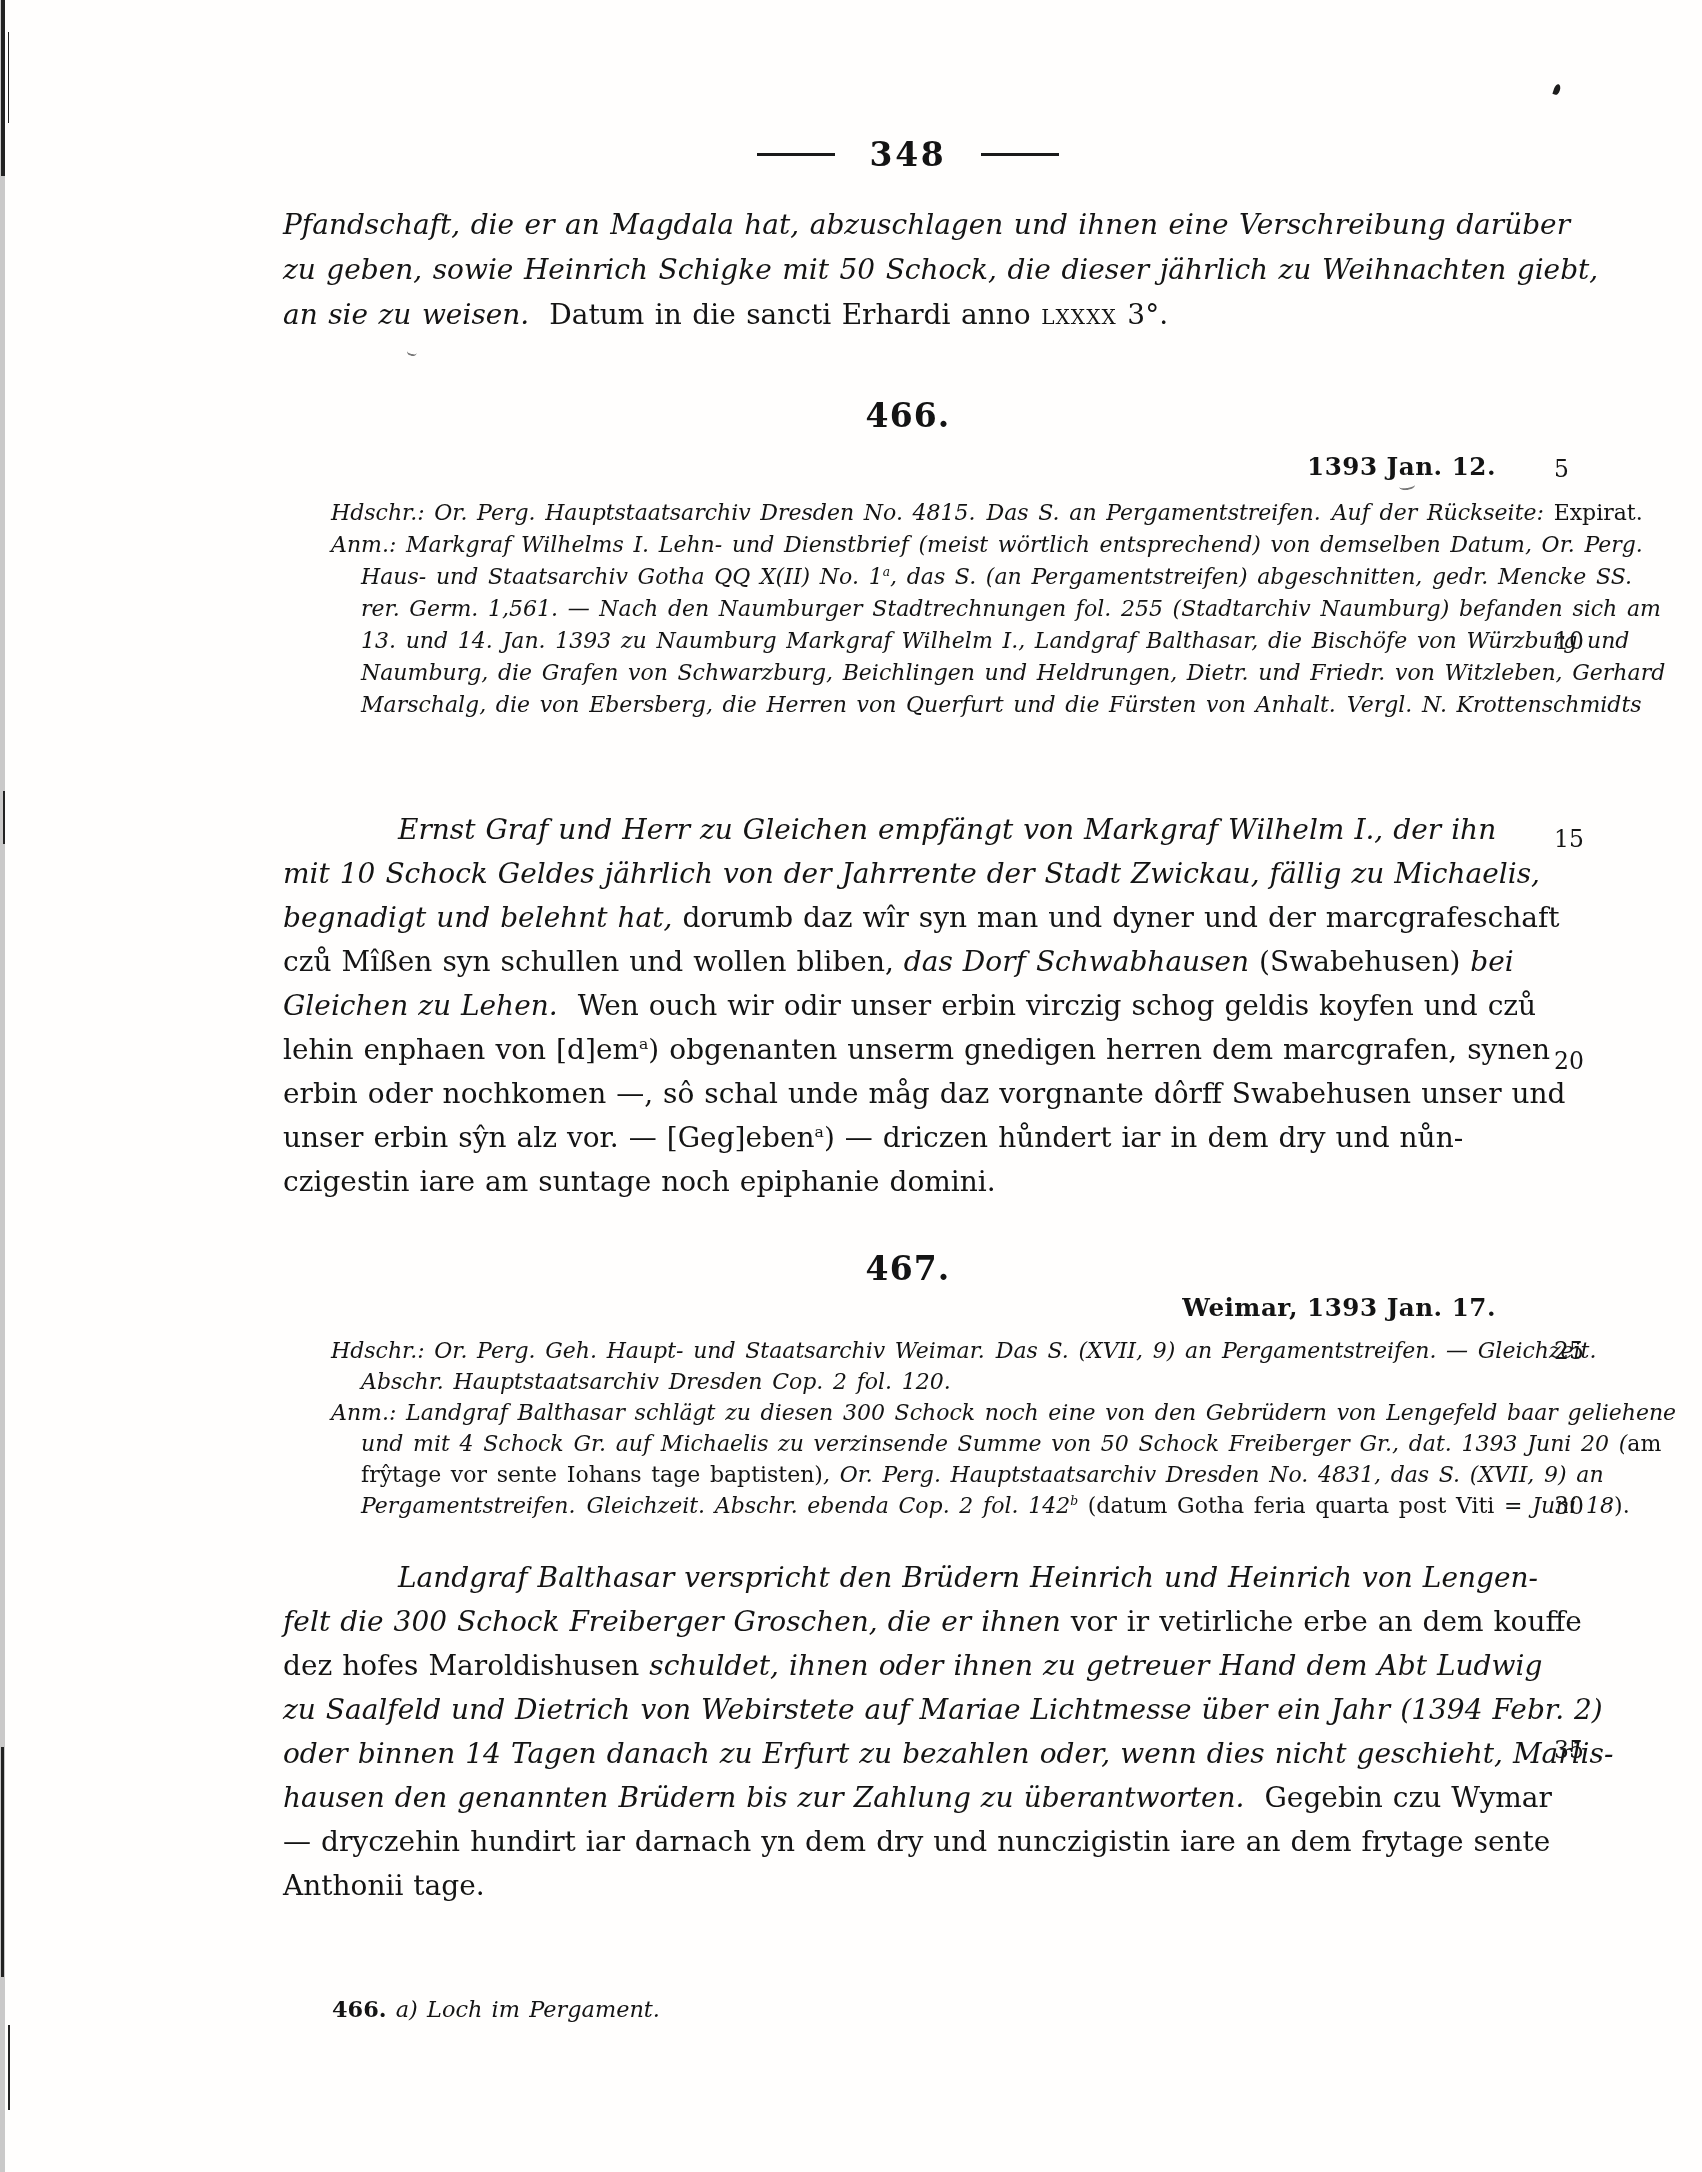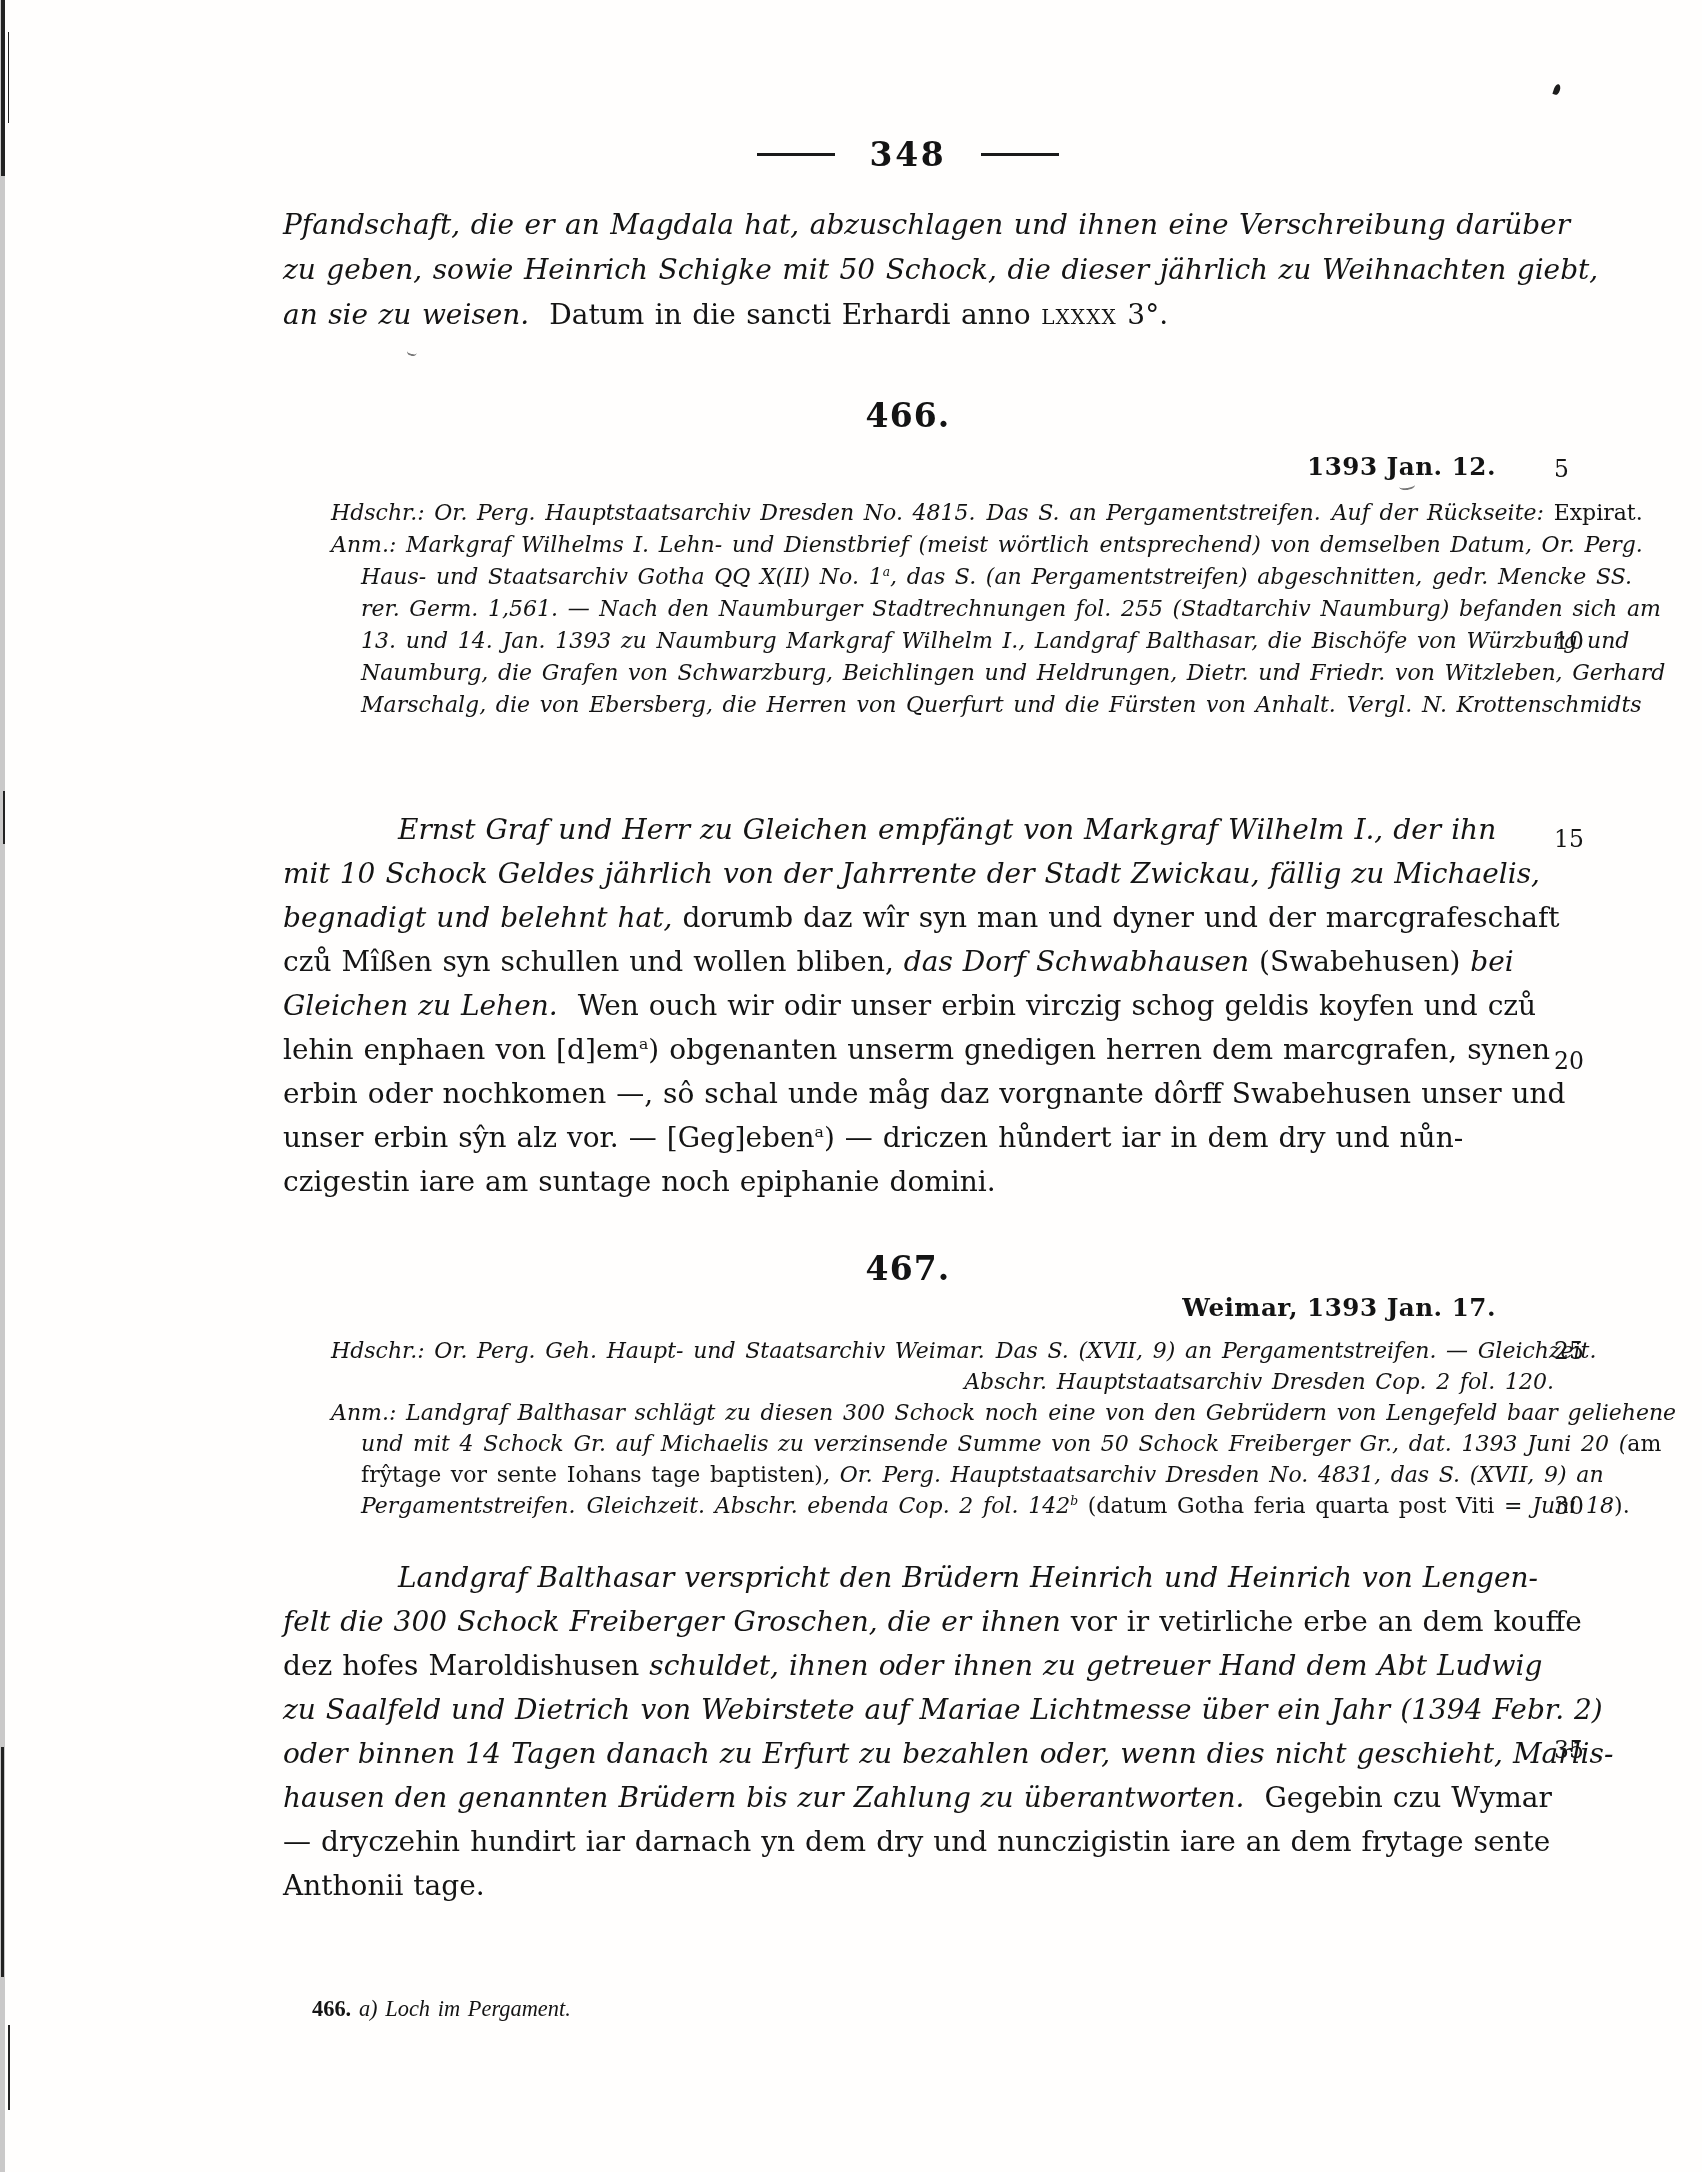--- a/index.html
+++ b/index.html
@@ -7,21 +7,21 @@
   #page{position:relative;width:1702px;height:2172px;background:#fffefd;
         font-family:"DejaVu Serif","Liberation Serif",serif;color:#141414;overflow:hidden;}
   .abs{position:absolute;}
   .line{white-space:nowrap;}
   .intro-text{font-size:28px;line-height:45px;word-spacing:1.6px;}
   .body-text{font-size:28px;line-height:44px;word-spacing:1.1px;margin-top:32px;}
   .body-text2{font-size:28px;line-height:44px;word-spacing:1.1px;}
   .small-text{font-size:22px;line-height:32px;word-spacing:2.7px;}
   .small-text2{font-size:22px;line-height:31px;word-spacing:2.7px;}
   .indent{text-indent:115px;}
-  .hang{padding-left:30px;text-align:right;}
+  .hang{padding-left:30px;}
   .run-i{font-style:italic;}
   .run-r{font-style:normal;}
   .run-b{font-weight:bold;font-style:normal;}
   .run-sup{vertical-align:super;font-size:56%;line-height:0;}
   .run-sc{font-variant:small-caps;letter-spacing:1.1px;text-align:center;}
   .run-gap{margin-left:20px;}
   .heading{font-size:33px;font-weight:bold;text-align:center;letter-spacing:1.1px;}
   .dateline{font-size:24.6px;font-weight:bold;text-align:right;letter-spacing:0.5px;}
   .mnum{position:absolute;left:1554px;width:48px;font-size:23.5px;color:#161616;}
   .pagehead{display:flex;align-items:center;justify-content:center;gap:35px;}
@@ -103,21 +103,21 @@
     <div class="line indent"><span class="run-i">Landgraf Balthasar verspricht den Brüdern Heinrich und Heinrich von Lengen-</span></div>
     <div class="line"><span class="run-i">felt die 300 Schock Freiberger Groschen, die er ihnen </span><span class="run-r">vor ir vetirliche erbe an dem kouffe</span></div>
     <div class="line"><span class="run-r">dez hofes Maroldishusen </span><span class="run-i">schuldet, ihnen oder ihnen zu getreuer Hand dem Abt Ludwig</span></div>
     <div class="line"><span class="run-i">zu Saalfeld und Dietrich von Webirstete auf Mariae Lichtmesse über ein Jahr (1394 Febr. 2)</span></div>
     <div class="line"><span class="run-i">oder binnen 14 Tagen danach zu Erfurt zu bezahlen oder, wenn dies nicht geschieht, Marlis-</span></div>
     <div class="line"><span class="run-i">hausen den genannten Brüdern bis zur Zahlung zu überantworten.</span><span class="run-r run-gap">Gegebin czu Wymar</span></div>
     <div class="line"><span class="run-r">— dryczehin hundirt iar darnach yn dem dry und nunczigistin iare an dem frytage sente</span></div>
     <div class="line"><span class="run-r">Anthonii tage.</span></div>
   </section>
 
-  <div class="abs footnote line" style="left:312px;top:1996px;font-family:Liberation Serif, serif;"><span class="run-b">466.</span><span class="run-i"> a) Loch im Pergament.</span></div>
+  <div class="abs footnote line" style="left:332px;top:1996px;"><span class="run-b">466.</span><span class="run-i"> a) Loch im Pergament.</span></div>
 
   <div>
     <span class="mnum" style="top:455px;">5</span>
     <span class="mnum" style="top:627px;">10</span>
     <span class="mnum" style="top:825px;">15</span>
     <span class="mnum" style="top:1047px;">20</span>
     <span class="mnum" style="top:1337px;">25</span>
     <span class="mnum" style="top:1492px;">30</span>
     <span class="mnum" style="top:1736px;">35</span>
   </div>

